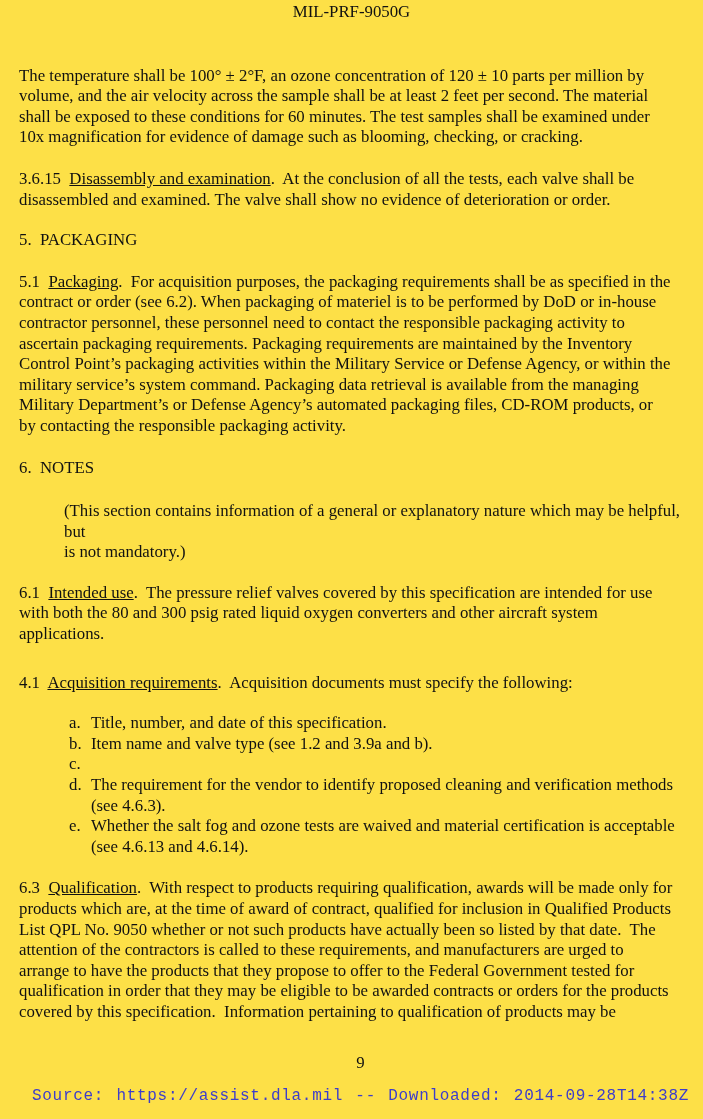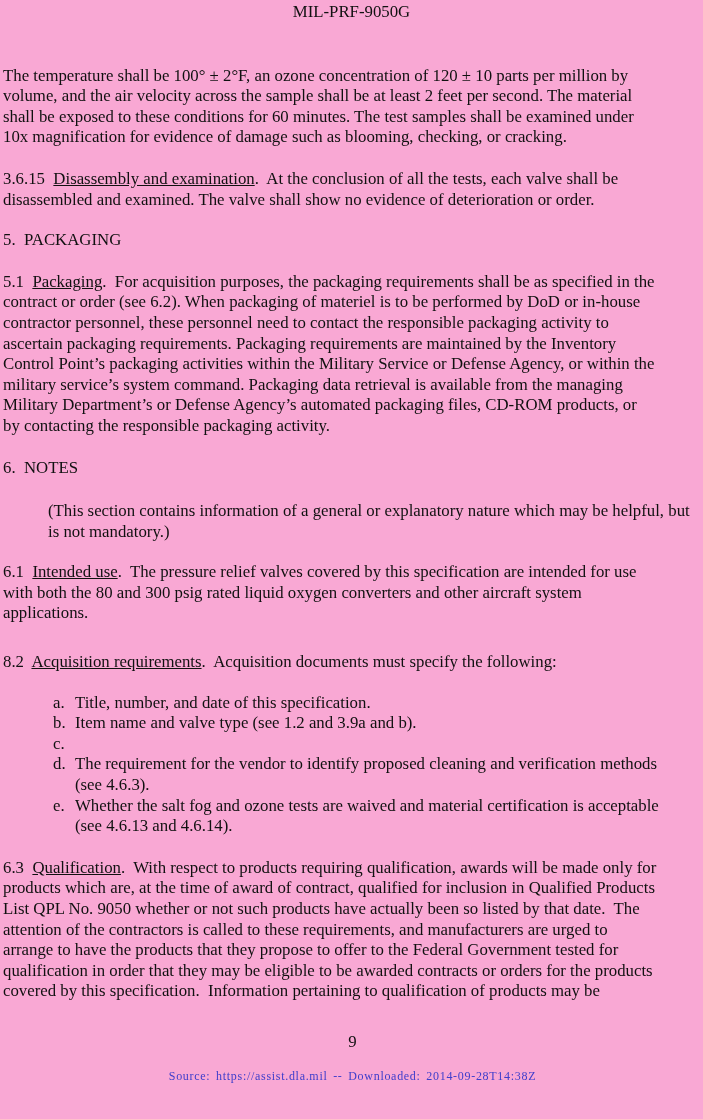--- a/index.html
+++ b/index.html
@@ -1,33 +1,33 @@
 <!DOCTYPE html>
 <html><head>
 <meta charset="utf-8">
 <style>
   html, body { margin: 0; padding: 0; background: #ffffff; }
   .page {
     position: relative;
     width: 703px;
     height: 1119px;
-    background: #f9a8d4;
+    background: #fde047;
     overflow: hidden;
     font-family: "Liberation Serif", serif;
     font-size: 16.8px;
     line-height: 20.6px;
     color: #111111;
   }
   .doc-header {
     text-align: center;
     padding-top: 2px;
     white-space: pre-wrap;
   }
   .content {
-    padding-left: 3px;
+    padding-left: 19px;
     padding-right: 1px;
   }
   .block {
     margin: 20px 0 0 0;
     white-space: pre-wrap;
   }
   .u { text-decoration: underline; }
   .mt43 { margin-top: 43px; }
   .mt21 { margin-top: 21px; }
   .mt22 { }
@@ -37,22 +37,22 @@
   .li { display: flex; white-space: pre-wrap; }
   .li .marker { flex: none; margin-left: 50px; width: 22px; }
   .li .text { flex: none; white-space: pre-wrap; }
   .page-number {
     margin-top: 30px;
     text-align: center;
   }
   .doc-footer {
     margin-top: 18px;
     text-align: center;
-    font-family: Liberation Serif, serif;
-    font-size: 12px;
+    font-family: Liberation Mono, monospace;
+    font-size: 16px;
     line-height: 11.5px;
     letter-spacing: 0.7px;
     word-spacing: 2px;
     color: #3d3dcb;
   }
 </style>
 </head>
 <body>
 
 <div class="page">
@@ -82,21 +82,21 @@
 
     <p class="block mt21">6.  NOTES</p>
 
     <p class="block mt23">(This section contains information of a general or explanatory nature which may be helpful, but
 is not mandatory.)</p>
 
     <p class="block"><span>6.1  </span><span class="u">Intended use</span><span>.  The pressure relief valves covered by this specification are intended for use
 with both the 80 and 300 psig rated liquid oxygen converters and other aircraft system
 applications.</span></p>
 
-    <p class="block mt28"><span>8.2  </span><span class="u">Acquisition requirements</span><span>.  Acquisition documents must specify the following:</span></p>
+    <p class="block mt28"><span>4.1  </span><span class="u">Acquisition requirements</span><span>.  Acquisition documents must specify the following:</span></p>
 
     <div class="list">
       <div class="li">
         <span class="marker">a.</span><span class="text">Title, number, and date of this specification.</span>
       </div>
       <div class="li">
         <span class="marker">b.</span><span class="text">Item name and valve type (see 1.2 and 3.9a and b).</span>
       </div>
       <div class="li">
         <span class="marker">c.</span>

